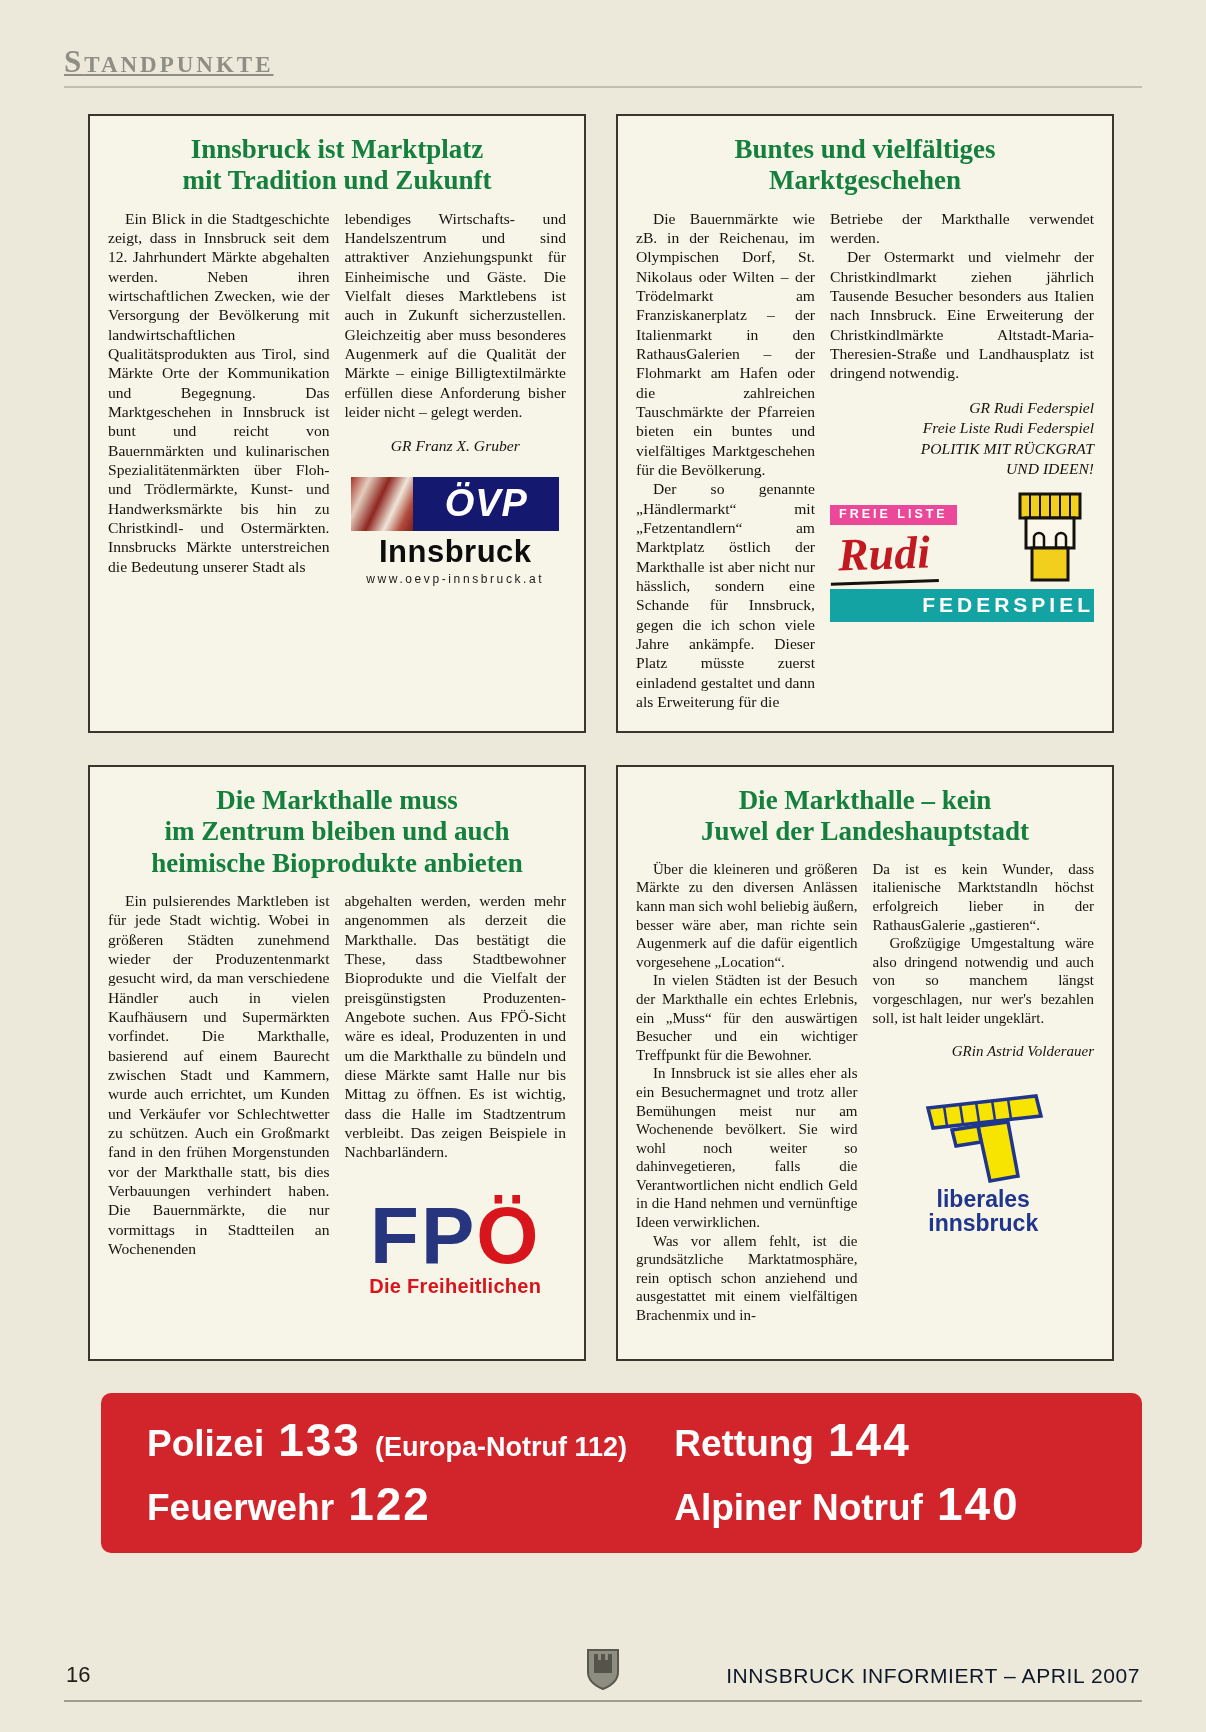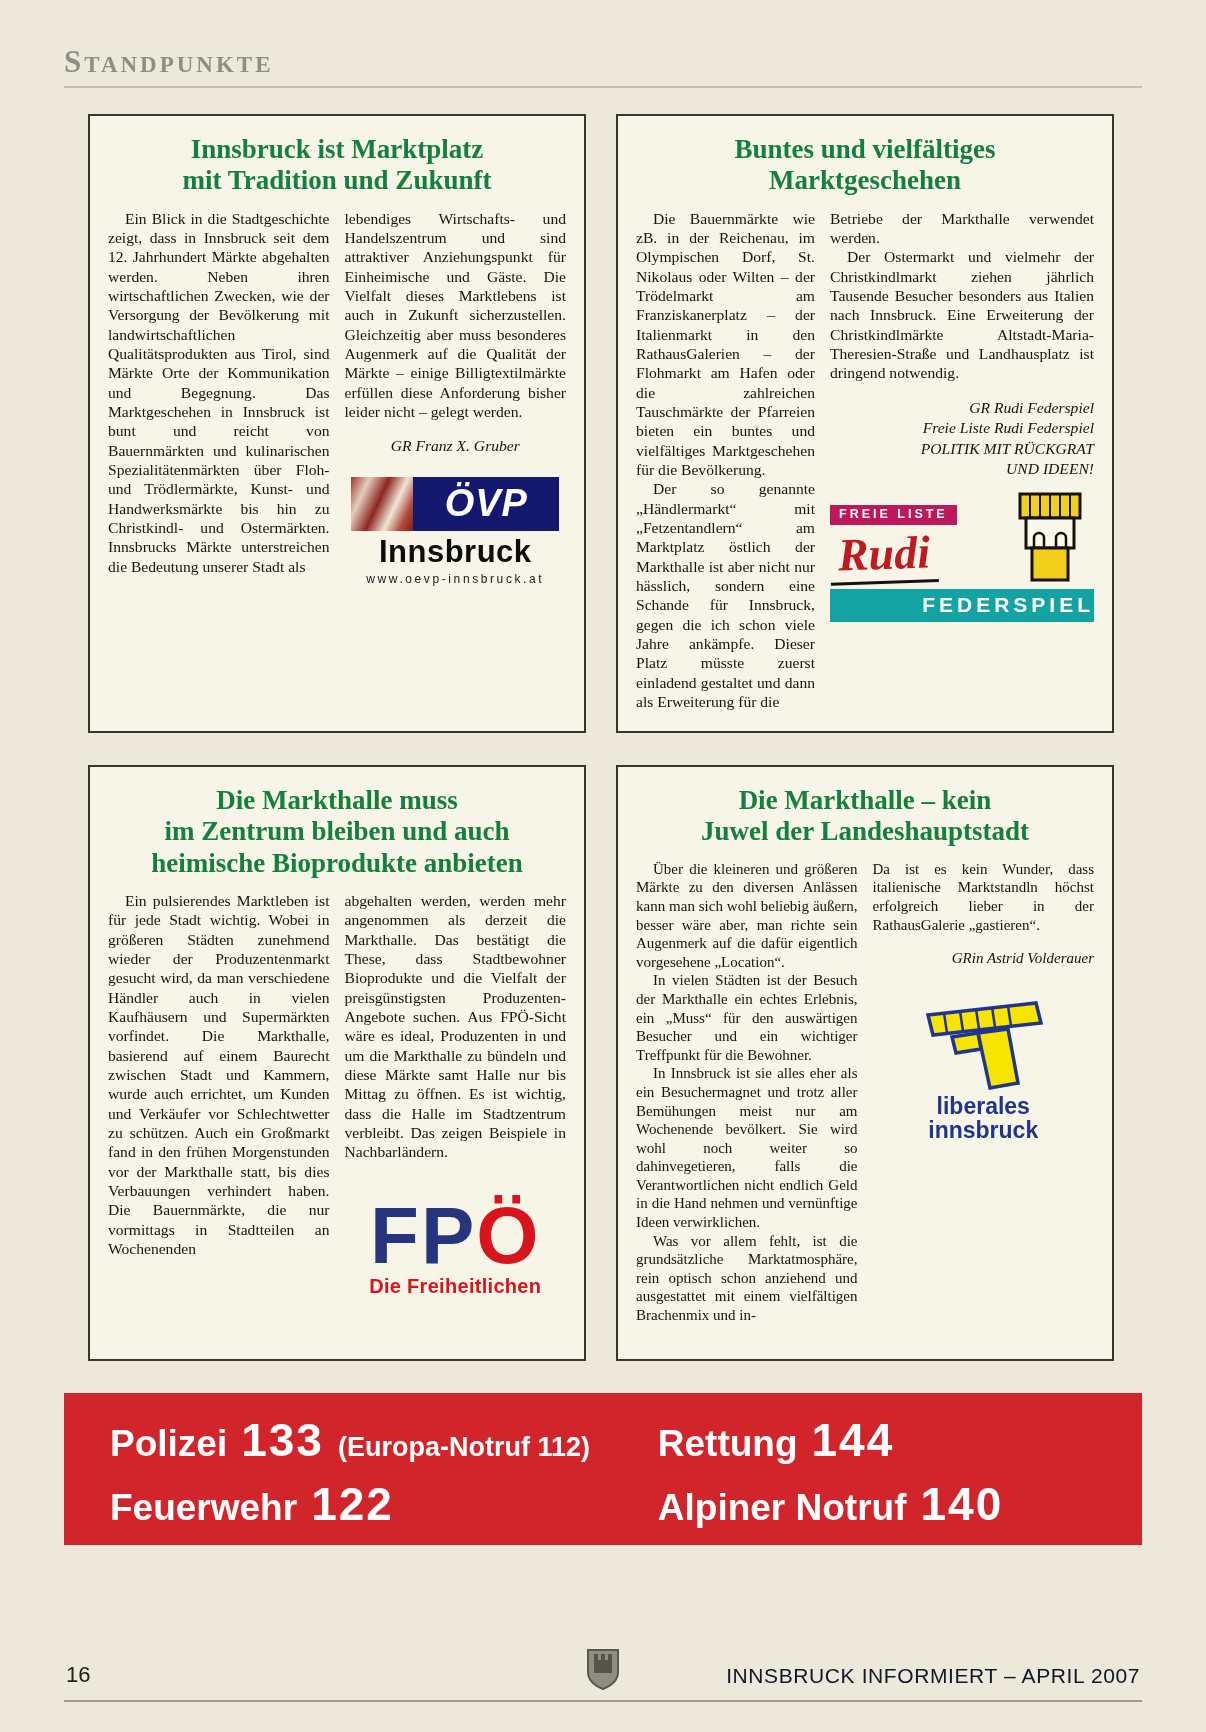--- a/index.html
+++ b/index.html
@@ -4,21 +4,21 @@
 <style>
   * { margin:0; padding:0; box-sizing:border-box; }
   body { background:#cfcaba; font-family:"Liberation Serif","DejaVu Serif",serif; }
   .page {
     width:1206px; min-height:1732px; margin:0 auto; background:#ece8da;
     padding:44px 64px 30px; display:flex; flex-direction:column; position:relative;
   }
 
   
   .section-label {
-    color:#8f8e84; font-size:23px; letter-spacing:3px; font-weight:bold;
+    color:#8f8e84; font-size:23px; letter-spacing:3px; font-weight:bold;text-decoration:underline;
   }
   .section-label::first-letter { font-size:31px; }
   .header-rule { border:none; border-top:2px solid #c3bfb0; margin:6px 0 0; }
 
   
   .articles-grid {
     display:grid; grid-template-columns:1fr 1fr; column-gap:30px; row-gap:32px;
     margin:26px 28px 0 24px;
   }
   .article-box {
@@ -64,21 +64,21 @@
     text-align:center; color:#1a1a1a; margin-top:1px;
   }
 
   
   .fl-logo {
     width:264px; margin:10px 0 0 auto; display:grid;
     grid-template-columns:1fr 88px; column-gap:6px; align-items:end;
   }
   .fl-left { display:flex; flex-direction:column; gap:5px; }
   .fl-topbar {
-    background:#be185d; color:#fff; font-family:"Liberation Sans",sans-serif;
+    background:#ec4899; color:#fff; font-family:"Liberation Sans",sans-serif;
     font-size:12.5px; letter-spacing:3px; font-weight:bold; padding:2px 9px; align-self:flex-start;
   }
   .fl-script {
     font-style:italic; font-weight:bold; color:#c2181f; font-size:46px; line-height:1.05;
     padding:0 8px 3px; border-bottom:3px solid #15120d; width:fit-content; transform:rotate(-2deg);
   }
   .fl-tower svg { display:block; }
   .fl-bottombar {
     grid-column:1 / -1; background:#14a3a3; color:#fff;
     font-family:"Liberation Sans",sans-serif; font-weight:bold; font-size:21px;
@@ -95,22 +95,22 @@
   
   .lib-logo { width:212px; margin:22px auto 0; text-align:center; }
   .lib-logo svg { display:block; margin:0 auto; }
   .lib-text {
     color:#20368c; font-family:"Liberation Sans",sans-serif; font-weight:bold;
     font-size:23px; line-height:1.04; margin-top:2px;
   }
 
   
   .emergency {
-    background:#d2252b; border-radius:0; margin-top:32px; padding:20px 46px 14px;
-    display:flex; color:#fff; font-family:"Liberation Sans",sans-serif; font-weight:bold;
+    background:#d2252b; border-radius:10px; margin-top:32px; padding:20px 46px 22px;
+    display:flex; color:#fff; font-family:"Liberation Sans",sans-serif; font-weight:bold;margin-left:37px;
   }
   .em-col { display:flex; flex-direction:column; gap:10px; }
   .em-col.left  { flex:1.25; }
   .em-col.right { flex:1; }
   .em-row { display:flex; align-items:baseline; gap:14px; white-space:nowrap; }
   .em-label  { font-size:37px; }
   .em-number { font-size:46px; letter-spacing:2px; }
   .em-suffix { font-size:27px; }
 
   
@@ -251,20 +251,21 @@
           <div class="col-paras">
               <p>Über die kleineren und größeren Märkte zu den diversen Anlässen kann man sich wohl beliebig äußern, besser wäre aber, man richte sein Augenmerk auf die dafür eigentlich vorgesehene „Location“.</p>
               <p>In vielen Städten ist der Besuch der Markthalle ein echtes Erlebnis, ein „Muss“ für den auswärtigen Besucher und ein wichtiger Treffpunkt für die Bewohner.</p>
               <p>In Innsbruck ist sie alles eher als ein Besuchermagnet und trotz aller Bemühungen meist nur am Wochenende bevölkert. Sie wird wohl noch weiter so dahinvegetieren, falls die Verantwortlichen nicht endlich Geld in die Hand nehmen und vernünftige Ideen verwirklichen.</p>
               <p>Was vor allem fehlt, ist die grundsätzliche Marktatmosphäre, rein optisch schon anziehend und ausgestattet mit einem vielfältigen Brachenmix und in-</p>
             </div>
         </div>
         <div class="article-col cont">
           <div class="col-paras">
               <p>Da ist es kein Wunder, dass italienische Marktstandln höchst erfolgreich lieber in der RathausGalerie „gastieren“.</p>
+              <p>Großzügige Umgestaltung wäre also dringend notwendig und auch von so manchem längst vorgeschlagen, nur wer's bezahlen soll, ist halt leider ungeklärt.</p>
             </div>
           <div class="signature-block sig-right">
               <p>GRin Astrid Volderauer</p>
             </div>
           <div class="lib-logo">
             <svg width="150" height="102" viewBox="0 0 150 102">
               <path d="M20 24 L128 12 L133 32 L25 44 Z" fill="#f7e400" stroke="#20368c" stroke-width="3.5"></path>
               <line x1="36" y1="22" x2="39" y2="42" stroke="#20368c" stroke-width="2.5"></line>
               <line x1="52" y1="20" x2="55" y2="40" stroke="#20368c" stroke-width="2.5"></line>
               <line x1="68" y1="18" x2="71" y2="38" stroke="#20368c" stroke-width="2.5"></line>

